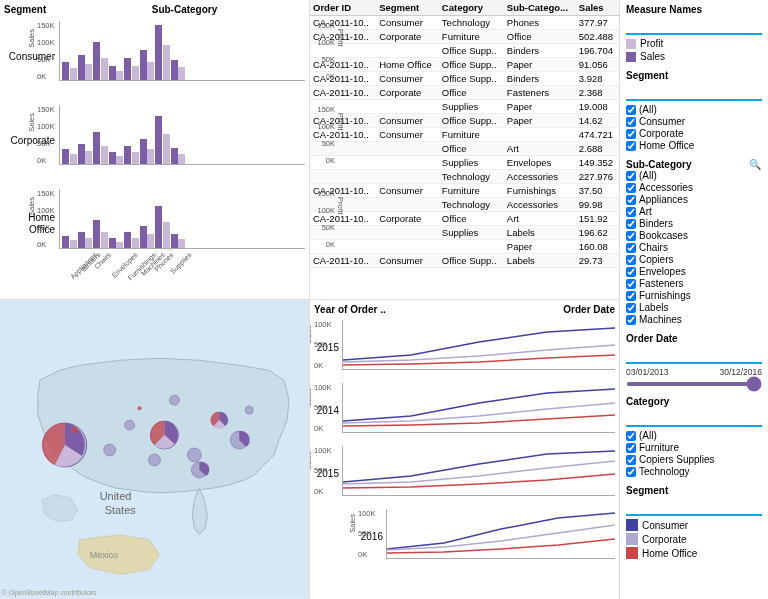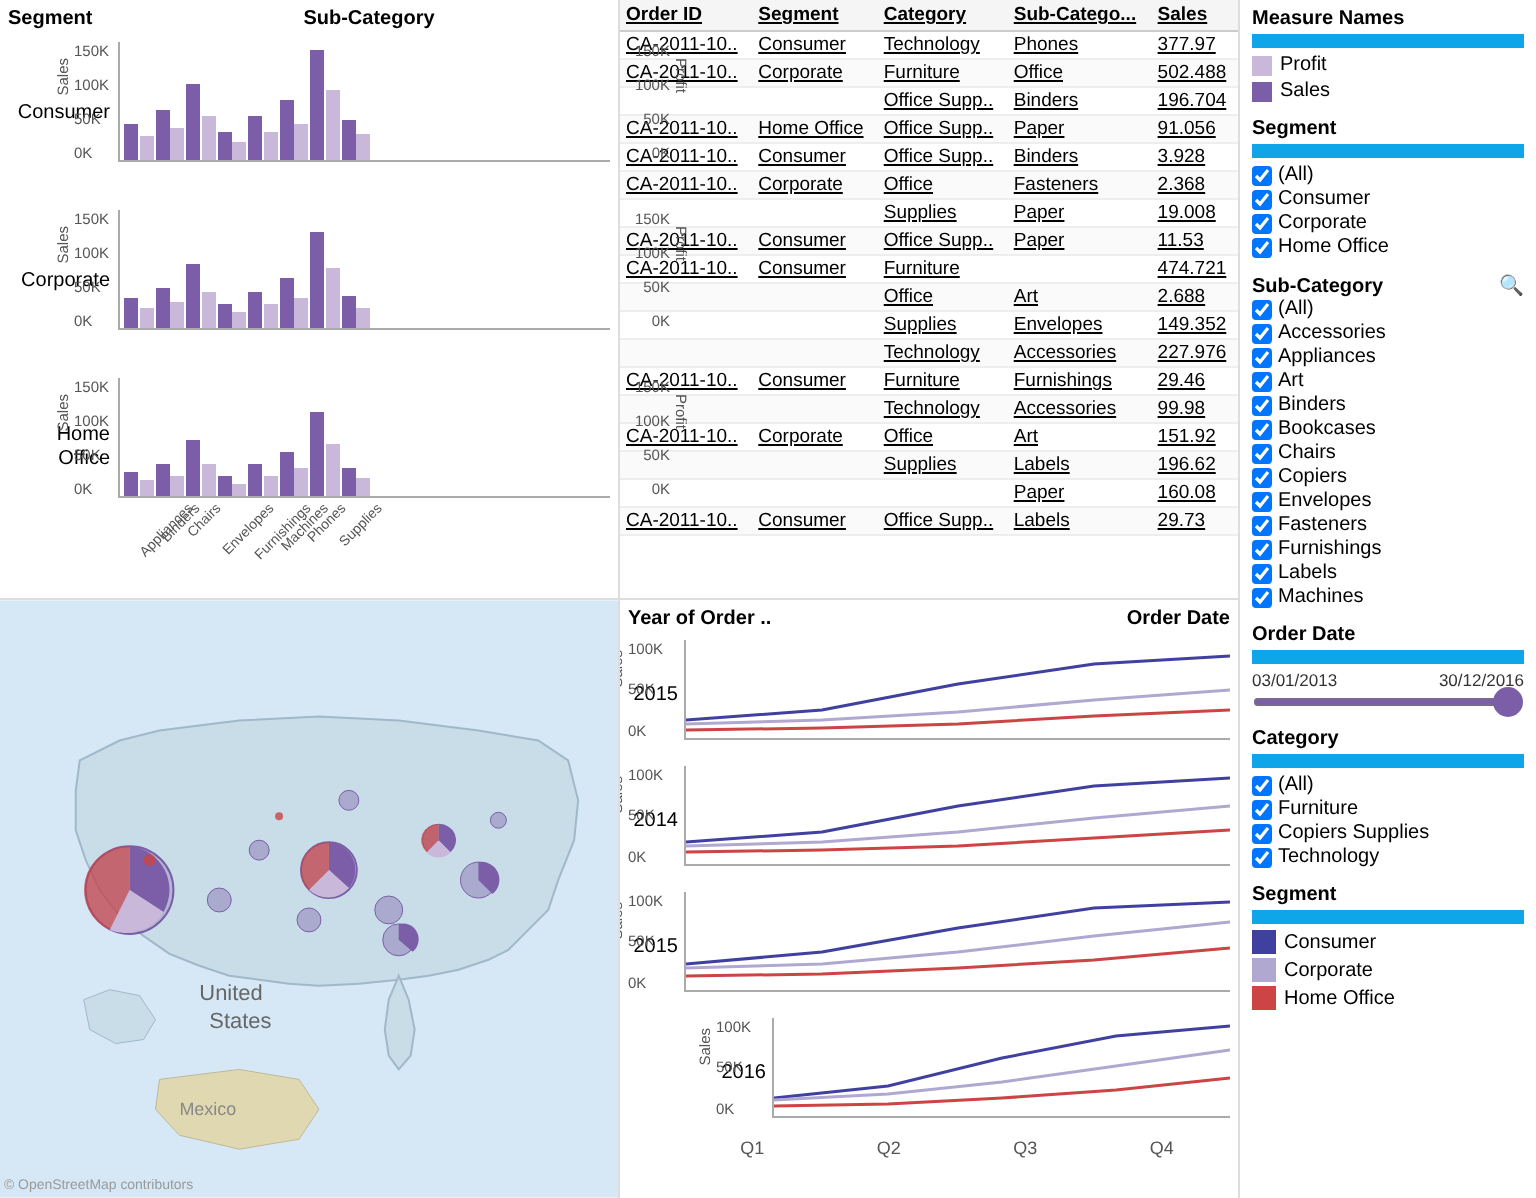--- a/index.html
+++ b/index.html
@@ -67,21 +67,20 @@
     .table-section {
       height: 300px;
       overflow: hidden;
       border-bottom: 1px solid #ddd;
     }
 
     .data-table {
       width: 100%;
       border-collapse: collapse;
       font-size: 9.5px;
-      text-decoration: underline;
     }
 
     .data-table th {
       background: #f5f5f5;
       border-bottom: 1px solid #ccc;
       padding: 2px 3px;
       text-align: left;
       font-weight: bold;
       white-space: nowrap;
     }
@@ -118,22 +117,22 @@
     }
 
     .legend-section {
       margin-bottom: 8px;
     }
 
     .legend-title {
       font-weight: bold;
       font-size: 10px;
       margin-bottom: 3px;
-      border-bottom: 7px solid #0ea5e9;
-      padding-bottom: 2px;
+      border-bottom: 2px solid #0ea5e9;
+      padding-bottom: 18px;
     }
 
     .legend-item {
       display: flex;
       align-items: center;
       margin-bottom: 2px;
       gap: 4px;
     }
 
     .legend-color-box {
@@ -466,21 +465,21 @@
               <td></td>
               <td>Supplies</td>
               <td>Paper</td>
               <td>19.008</td>
             </tr>
           <tr>
               <td>CA-2011-10..</td>
               <td>Consumer</td>
               <td>Office Supp..</td>
               <td>Paper</td>
-              <td>11.53</td>
+              <td>14.62</td>
             </tr>
           <tr>
               <td>CA-2011-10..</td>
               <td>Consumer</td>
               <td>Furniture</td>
               <td></td>
               <td>474.721</td>
             </tr>
           <tr>
               <td></td>
@@ -501,21 +500,21 @@
               <td></td>
               <td>Technology</td>
               <td>Accessories</td>
               <td>227.976</td>
             </tr>
           <tr>
               <td>CA-2011-10..</td>
               <td>Consumer</td>
               <td>Furniture</td>
               <td>Furnishings</td>
-              <td>29.46</td>
+              <td>37.50</td>
             </tr>
           <tr>
               <td></td>
               <td></td>
               <td>Technology</td>
               <td>Accessories</td>
               <td>99.98</td>
             </tr>
           <tr>
               <td>CA-2011-10..</td>
@@ -624,26 +623,20 @@
           <div style="border-left:1px solid #aaa;border-bottom:1px solid #aaa;height:50px;overflow:hidden;">
             <svg width="100%" height="50" viewBox="0 0 240 50" preserveAspectRatio="none">
               <polyline points="0,40 60,34 120,20 180,9 240,4" fill="none" stroke="#4040a0" stroke-width="1.5"></polyline>
               <polyline points="0,41 60,38 120,32 180,24 240,16" fill="none" stroke="#b0a8d0" stroke-width="1.5"></polyline>
               <polyline points="0,44 60,43 120,40 180,36 240,30" fill="none" stroke="#cc4444" stroke-width="1.5"></polyline>
             </svg>
           </div>
         </div>
       </div>
 
-      <div style="display:flex;justify-content:space-around;font-size:9px;color:#555;padding-left:28px;margin-top:2px;">
-        <span>Q1</span>
-        <span>Q2</span>
-        <span>Q3</span>
-        <span>Q4</span>
-      </div>
     </div>
   </div>
 
   <div class="right-panel">
 
     <div class="legend-section">
       <div class="legend-title">Measure Names</div>
       <div class="legend-item">
         <div class="legend-color-box" style="background:#c9b8d9;"></div>
         <span>Profit</span>

